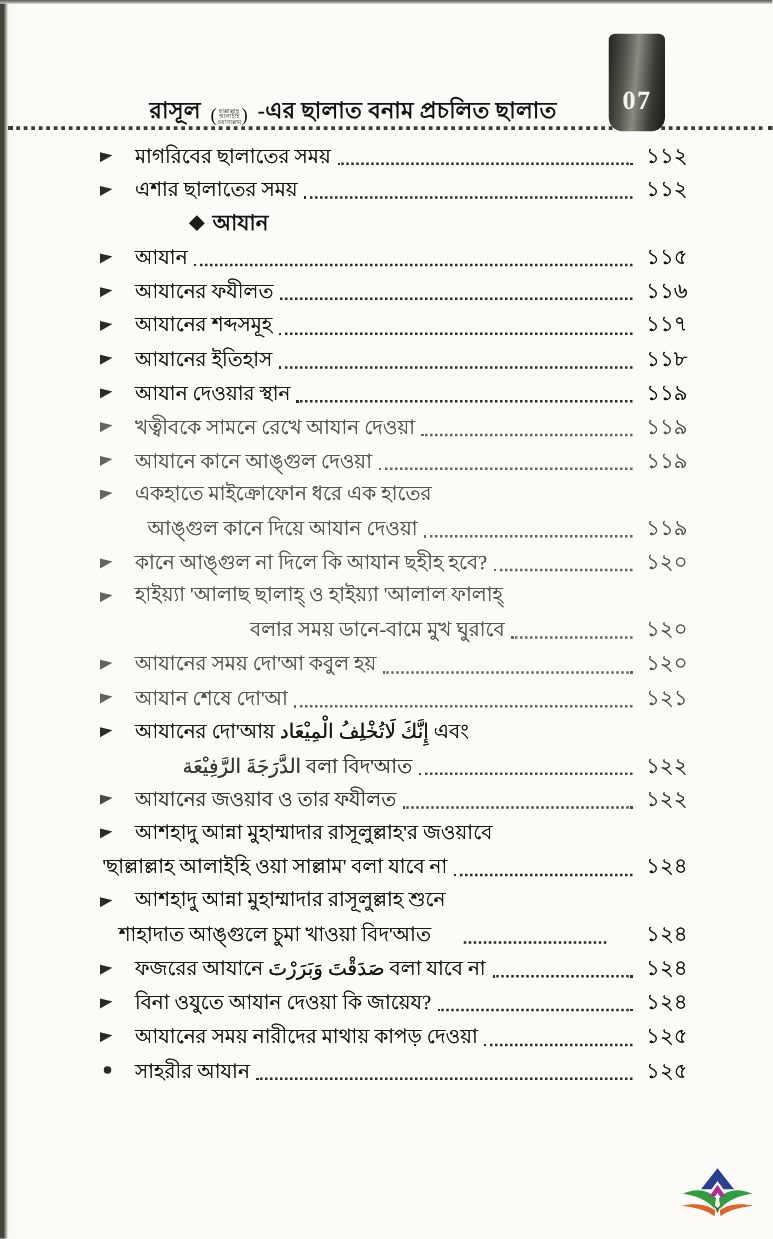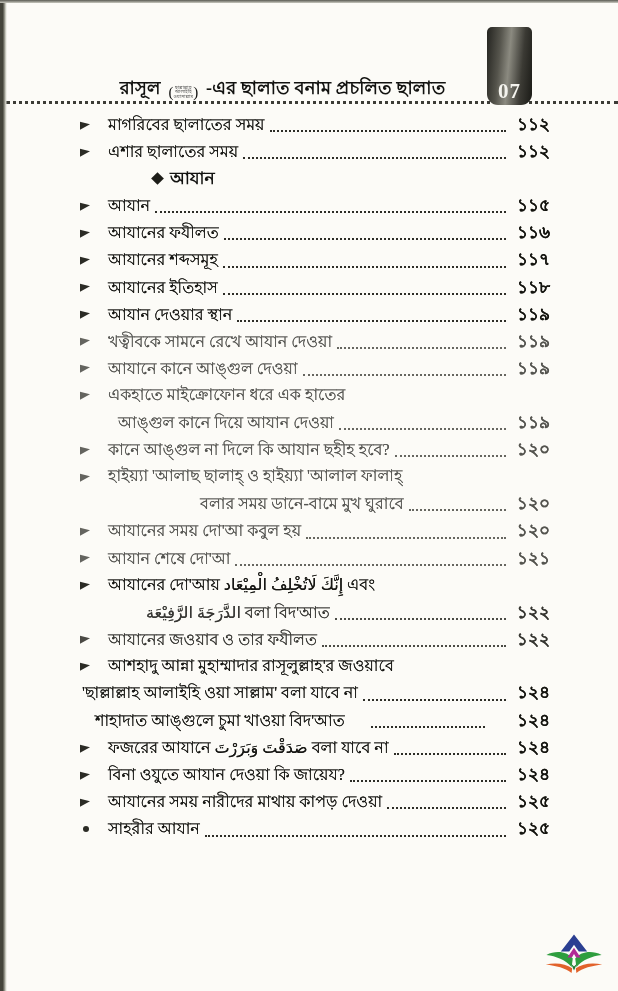--- a/index.html
+++ b/index.html
@@ -30,21 +30,21 @@
   .seal-stack{
     display:inline-flex;flex-direction:column;align-items:center;
     font-size:4.5px;line-height:4.6px;font-weight:normal;color:#222;max-width:30px;
   }
   .page-tab{
     position:absolute;left:487px;top:27px;width:45px;height:78px;z-index:4;
     border-radius:5px 5px 11px 11px;
     background:linear-gradient(95deg,#23231f 0%,#55544c 28%,#8b8a80 48%,#3b3a34 75%,#1a1a16 100%);
     display:flex;align-items:flex-end;justify-content:center;
     color:#f4f3ee;font-size:21px;font-weight:bold;letter-spacing:1px;
-    padding-bottom:1px;box-sizing:border-box;
+    padding-bottom:12px;box-sizing:border-box;
   }
   .dotted-rule{
     position:absolute;top:101px;left:6px;right:0;height:0;z-index:1;
     border-top:3px dotted #3c3c36;
   }
   .toc{position:absolute;top:111px;left:80px;right:68px;z-index:2;}
   .toc-line{
     display:flex;align-items:baseline;height:27.1px;
     font-size:16px;color:#161613;white-space:nowrap;
     text-shadow:0 0 .4px #33332e;
@@ -63,21 +63,21 @@
   }
   .bullet-dot::before{
     content:"";display:block;width:6px;height:6px;border-radius:50%;
     background:#2b2b25;margin-left:3px;
   }
   .entry-text{flex:none;}
   .leader{
     flex:1;min-width:12px;align-self:flex-end;
     margin:0 0 6px 5px;border-bottom:2.8px dotted #2d2d27;
   }
-  .pagenum{flex:none;width:44px;text-align:right;font-size:17px;font-weight:bold;color:#14140f;}
+  .pagenum{flex:none;width:44px;text-align:right;font-size:17px;font-weight:normal;color:#14140f;}
   .ind-1{margin-left:2px;align-items:flex-end;}
   .ind-2{margin-left:15px;gap:21px;}
   .ind-3{margin-left:38px;}
   .ind-4{margin-left:66px;}
   .ind-5{margin-left:120px;}
   
   .toc > :nth-child(n+9):nth-child(-n+17){opacity:.72;filter:blur(.25px);}
   .toc > :nth-child(n+19):nth-child(-n+20){opacity:.85;}
   .logo{position:absolute;left:544px;top:932px;width:60px;height:46px;z-index:2;}
 </style>
@@ -219,20 +219,24 @@
     </div>
     <div class="toc-line">
       <span class="bullet bullet-arrow"></span>
       <span class="entry-text">আশহাদু আন্না মুহাম্মাদার রাসূলুল্লাহ'র জওয়াবে</span>
     </div>
     <div class="toc-line ind-1">
       <span class="entry-text">'ছাল্লাল্লাহ আলাইহি ওয়া সাল্লাম' বলা যাবে না</span>
       <span class="leader"></span>
       <span class="pagenum">১২৪</span>
     </div>
+    <div class="toc-line">
+      <span class="bullet bullet-arrow"></span>
+      <span class="entry-text">আশহাদু আন্না মুহাম্মাদার রাসূলুল্লাহ শুনে</span>
+    </div>
     <div class="toc-line ind-2">
       <span class="entry-text">শাহাদাত আঙ্গুলে চুমা খাওয়া বিদ'আত</span>
       <span class="leader"></span>
       <span class="pagenum">১২৪</span>
     </div>
     <div class="toc-line">
       <span class="bullet bullet-arrow"></span>
       <span class="entry-text">ফজরের আযানে صَدَقْتَ وَبَرَرْتَ বলা যাবে না</span>
       <span class="leader"></span>
       <span class="pagenum">১২৪</span>

